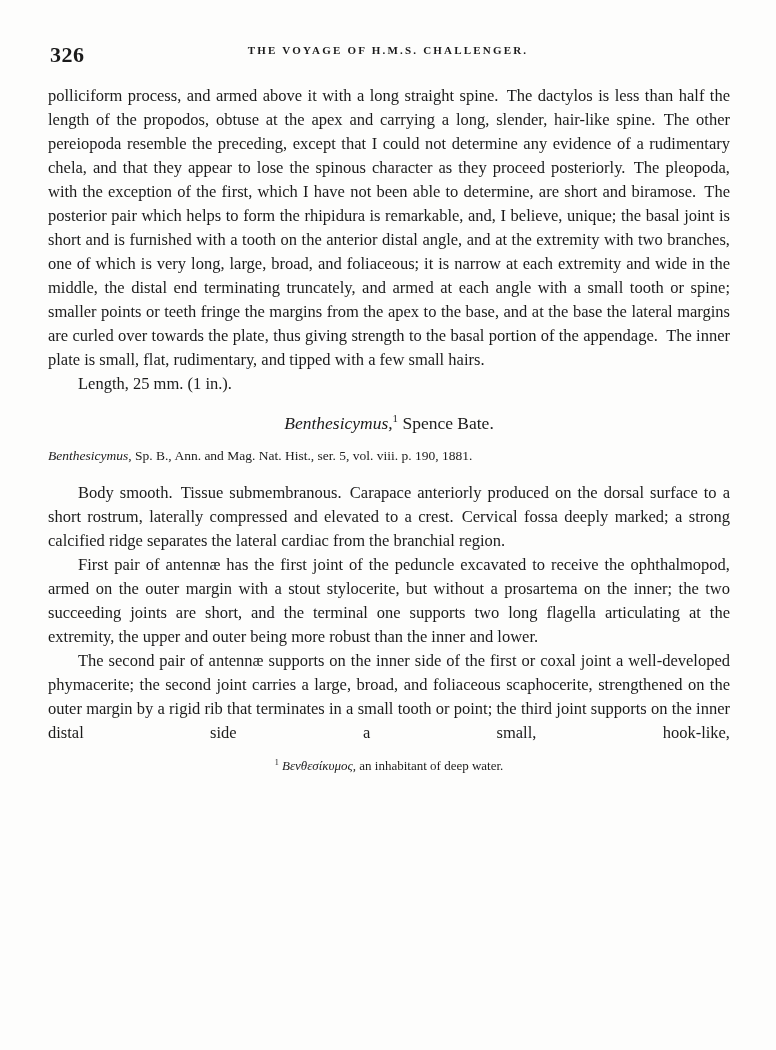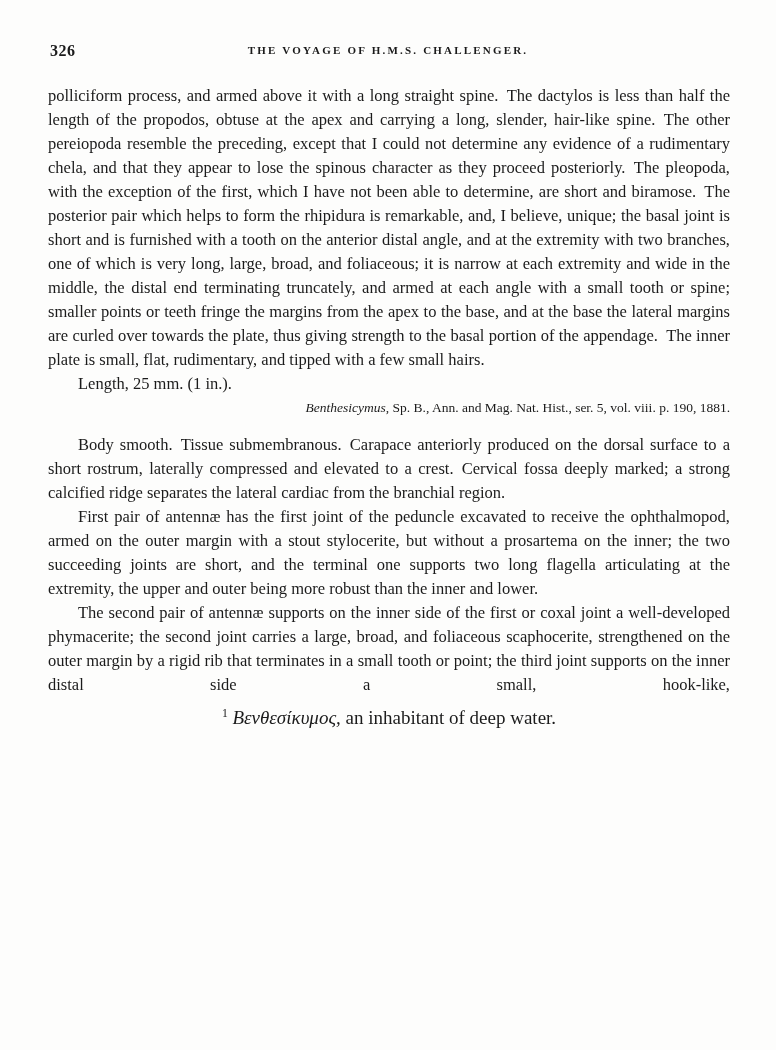--- a/index.html
+++ b/index.html
@@ -16,21 +16,21 @@
     position: absolute;
     top: 42px;
     left: 48px;
     right: 48px;
     height: 24px;
   }
   .page-number {
     position: absolute;
     left: 2px;
     top: 0;
-    font-size: 16px;
+    font-size: 22px;
     font-weight: bold;
     letter-spacing: 0.5px;
   }
   .running-title {
     display: block;
     text-align: center;
     font-size: 11px;
     font-weight: bold;
     letter-spacing: 2.2px;
     padding-top: 2px;
@@ -55,29 +55,29 @@
   }
   .species-heading {
     margin: 15px 0 9px 0;
     text-align: center;
     font-size: 17.5px;
     font-weight: normal;
     text-indent: 0 !important;
   }
   .species-heading .genus { font-style: italic; }
   .citation {
-    text-align: right;
+    text-align: left;
     font-size: 13.5px;
     margin: 0 0 13px 0 !important;
     text-indent: 0 !important;
   }
   .citation em { font-style: italic; }
   .footnote {
     text-align: center;
-    font-size: 19px;
+    font-size: 13px;
     margin-top: 9px !important;
     text-indent: 0 !important;
     text-align-last: center;
   }
   .footnote .greek { font-style: italic; }
   em { font-style: italic; }
 </style>
 </head>
 <body>
 
@@ -88,20 +88,21 @@
     <span class="running-title">THE VOYAGE OF H.M.S. CHALLENGER.</span>
   </header>
 
   <main class="text-block">
 
     <p class="no-indent">polliciform process, and armed above it with a long straight spine. The dactylos is less than half the length of the propodos, obtuse at the apex and carrying a long, slender, hair-like spine. The other pereiopoda resemble the preceding, except that I could not determine any evidence of a rudimentary chela, and that they appear to lose the spinous character as they proceed posteriorly. The pleopoda, with the exception of the first, which I have not been able to determine, are short and biramose. The posterior pair which helps to form the rhipidura is remarkable, and, I believe, unique; the basal joint is short and is furnished with a tooth on the anterior distal angle, and at the extremity with two branches, one of which is very long, large, broad, and foliaceous; it is narrow at each extremity and wide in the middle, the distal end terminating truncately, and armed at each angle with a small tooth or spine; smaller points or teeth fringe the margins from the apex to the base, and at the base the lateral margins are curled over towards the plate, thus giving strength to the basal portion of the appendage. The inner plate is small, flat, rudimentary, and tipped with a few small hairs.</p>
 
     <p>Length, 25 mm. (1 in.).</p>
 
 
+    <h2 class="species-heading"><em class="genus">Benthesicymus,</em><sup class="fn-ref">1</sup><span> Spence Bate.</span></h2>
 
     <p class="citation"><em>Benthesicymus</em><span>, Sp. B., Ann. and Mag. Nat. Hist., ser. 5, vol. viii. p. 190, 1881.</span></p>
 
     <p>Body smooth. Tissue submembranous. Carapace anteriorly produced on the dorsal surface to a short rostrum, laterally compressed and elevated to a crest. Cervical fossa deeply marked; a strong calcified ridge separates the lateral cardiac from the branchial region.</p>
 
 
 
     <p>First pair of antennæ has the first joint of the peduncle excavated to receive the ophthalmopod, armed on the outer margin with a stout stylocerite, but without a prosartema on the inner; the two succeeding joints are short, and the terminal one supports two long flagella articulating at the extremity, the upper and outer being more robust than the inner and lower.</p>
 
     <p class="continues">The second pair of antennæ supports on the inner side of the first or coxal joint a well-developed phymacerite; the second joint carries a large, broad, and foliaceous scaphocerite, strengthened on the outer margin by a rigid rib that terminates in a small tooth or point; the third joint supports on the inner distal side a small, hook-like,</p>

